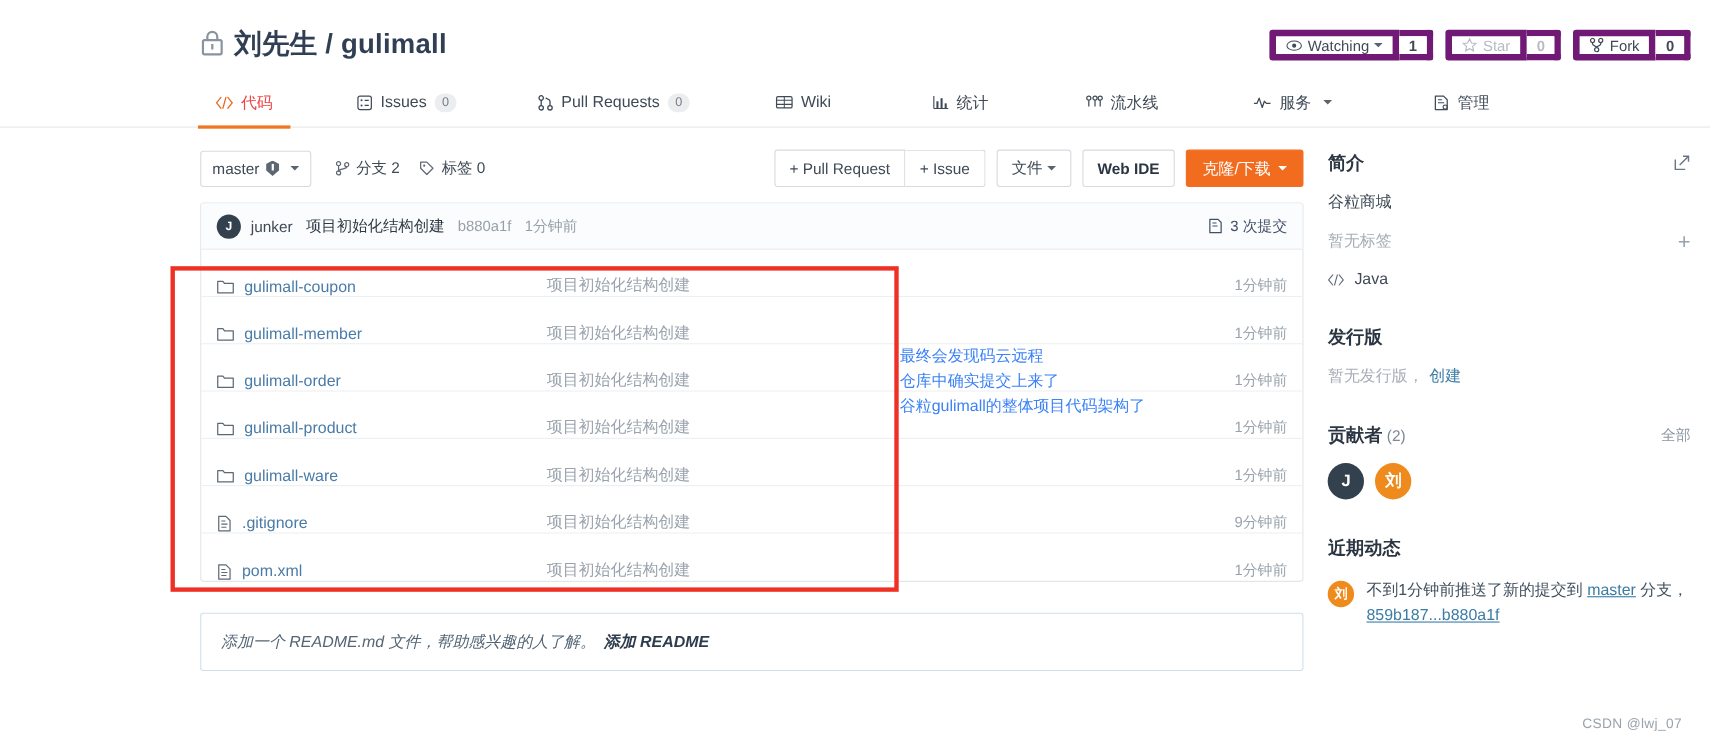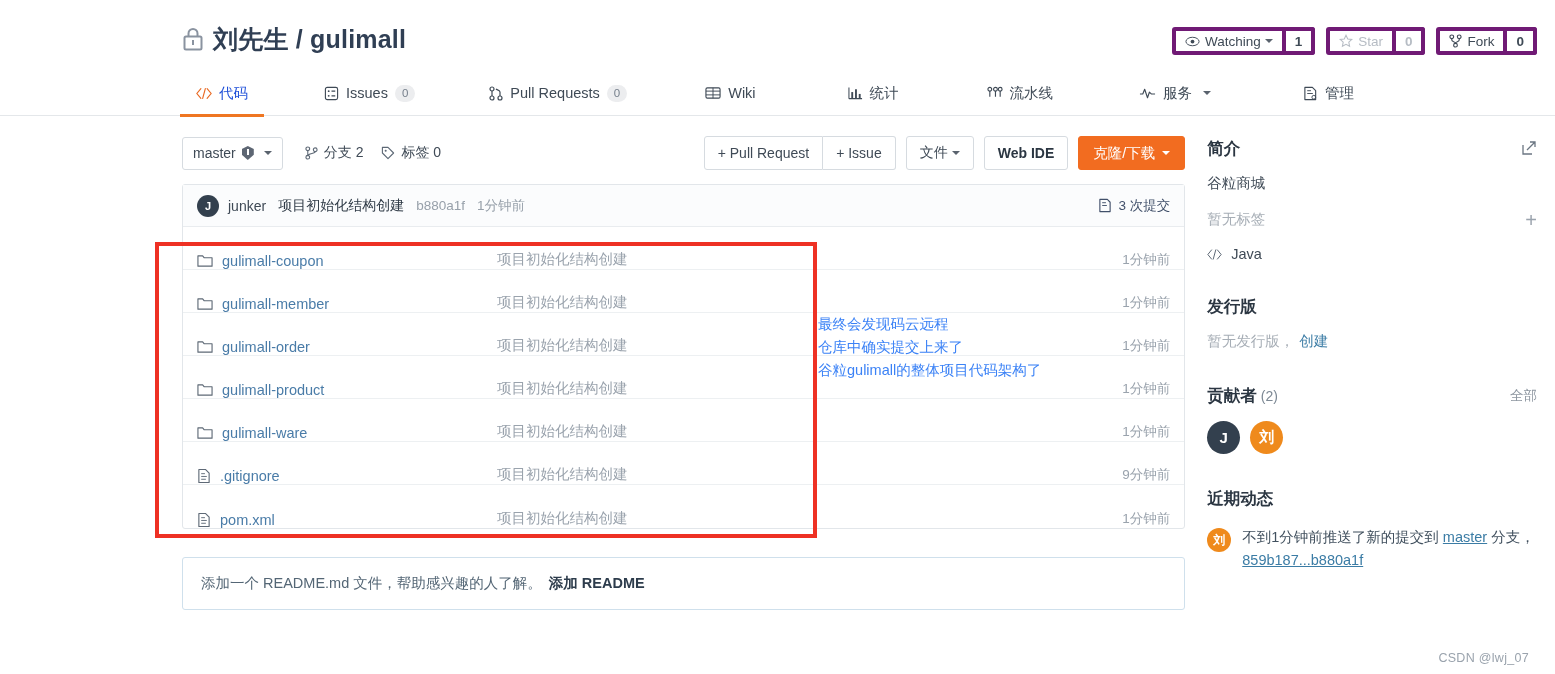--- a/index.html
+++ b/index.html
@@ -24,21 +24,21 @@
     letter-spacing: .2px; white-space: nowrap;
   }
   .repo-title-text .sep { font-weight: bold; color: #303f54; }
 
   .header-actions {
     position: absolute; top: 27px; right: 18px;
     display: flex; align-items: center; gap: 11px;
   }
   .btn-group { display: flex; align-items: stretch; height: 28px; }
   .btn-group > div {
-    border: 4px solid #701a75; background: #fff;
+    border: 6px solid #701a75; background: #fff;
     display: flex; align-items: center; justify-content: center;
     font-size: 13.5px; color: #3f4a56; padding: 0 9px;
   }
   .btn-group > div:first-child { border-radius: 3px 0 0 3px; }
   .btn-group > div:last-child { border-radius: 0 3px 3px 0; border-left: none; }
   .btn-count { font-weight: bold; min-width: 26px; color: #2b3642; }
   .btn-disabled, .btn-disabled + .btn-count { color: #b6bcc4 !important; }
   .cap { display: inline-flex; align-items: center; gap: 5px; }
   .caret {
     width: 0; height: 0; margin-left: 4px;
@@ -51,21 +51,21 @@
     position: relative; height: 46px; margin-top: 10px;
     border-bottom: 1px solid #e4e7ea;
     background: #fff;
   }
   .nav-inner { display: flex; align-items: center; height: 46px; padding-left: 196px; }
   .nav-item {
     display: flex; align-items: center; gap: 7px;
     height: 46px; font-size: 14.5px; color: #3f4a56;
     position: relative; white-space: nowrap;
   }
-  .nav-item.active { color: #1d4ed8; }
+  .nav-item.active { color: #ef4444; }
   .nav-item.active::after {
     content: ""; position: absolute; left: -16px; right: -16px; bottom: -1px;
     height: 3px; background: #ef7622;
   }
   .nav-badge {
     background: #ecedef; color: #76808c; border-radius: 9px;
     font-size: 11.5px; padding: 1px 7px; line-height: 15px;
   }
   .nav-gap-1 { width: 76px; } .nav-gap-2 { width: 74px; }
   .nav-gap-3 { width: 78px; } .nav-gap-4 { width: 92px; }
@@ -151,21 +151,21 @@
   }
   .red-note {
     position: absolute; left: 818px; top: 313px;
     color: #3b82f6; font-size: 14.5px; line-height: 23px; white-space: nowrap;
   }
 
   
   .readme-banner {
     margin-top: 28px; border: 1px solid #cfe0ec; background: #fff;
     border-radius: 3px; height: 53px; display: flex; align-items: center;
-    padding: 0 18px; font-size: 14.5px; color: #546675;
+    padding: 0 18px; font-size: 14.5px; color: #546675; font-style: italic;
   }
   .readme-banner .add-link { font-weight: bold; color: #2d3c4c; margin-left: 7px; }
 
   
   .side-h {
     display: flex; align-items: center; font-size: 16.5px;
     font-weight: bold; color: #2b3642; margin-bottom: 14px;
   }
   .side-h .right-act { margin-left: auto; font-weight: normal; font-size: 13.5px; color: #8d96a0; }
   .side-h .count { font-weight: normal; color: #7c8894; font-size: 14px; margin-left: 4px; }

